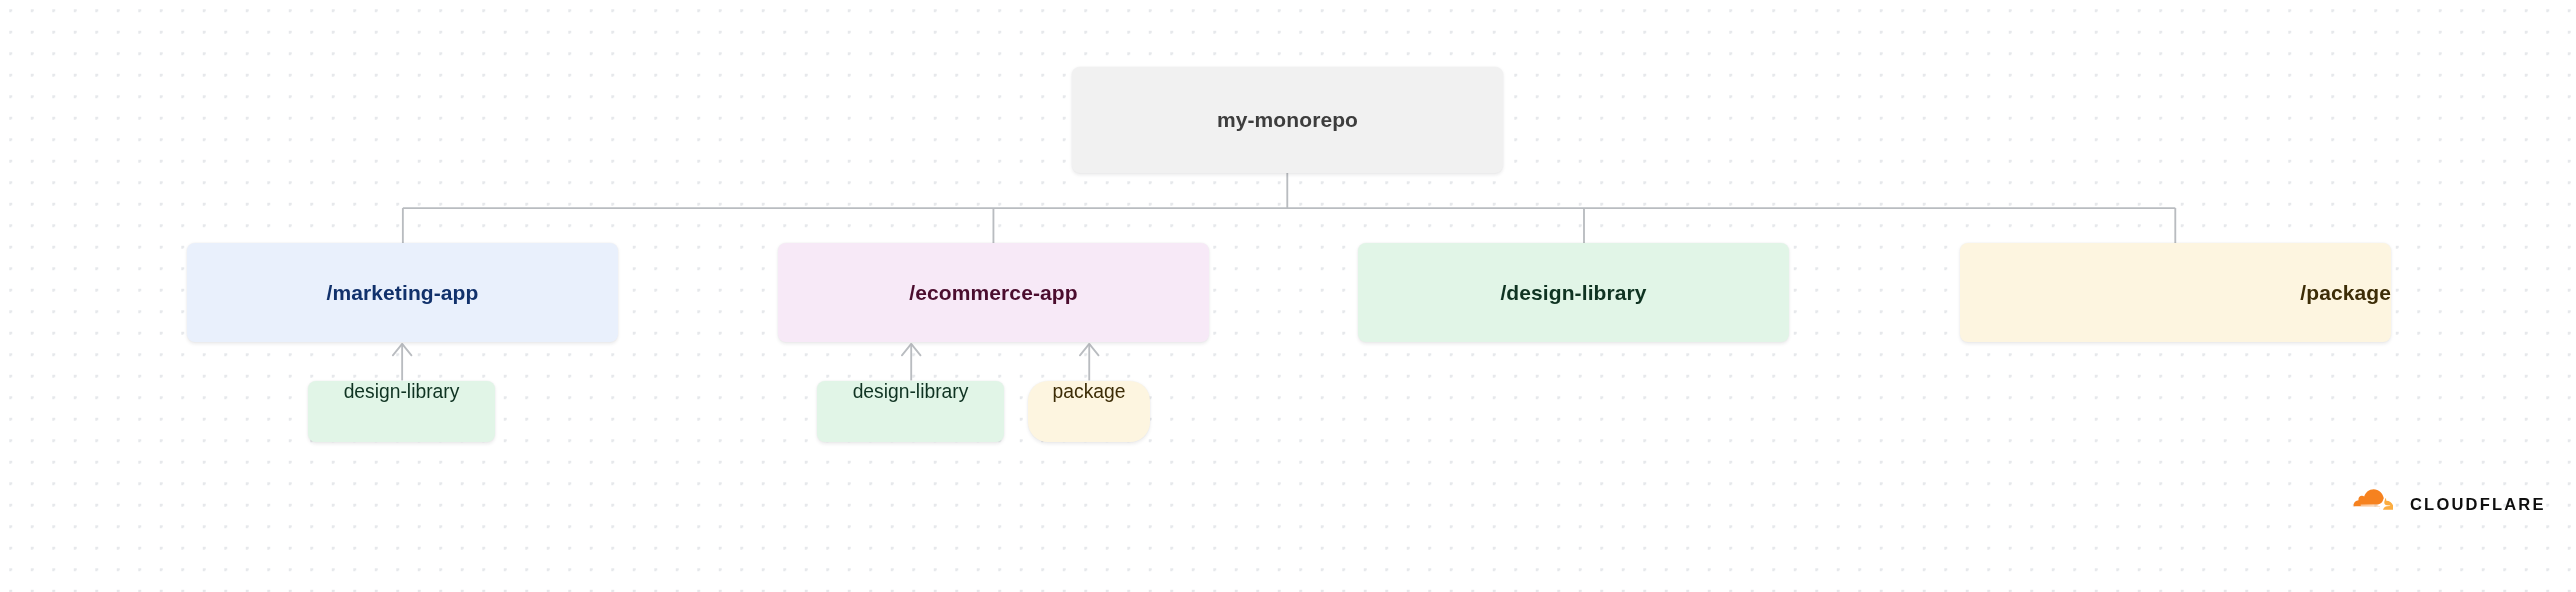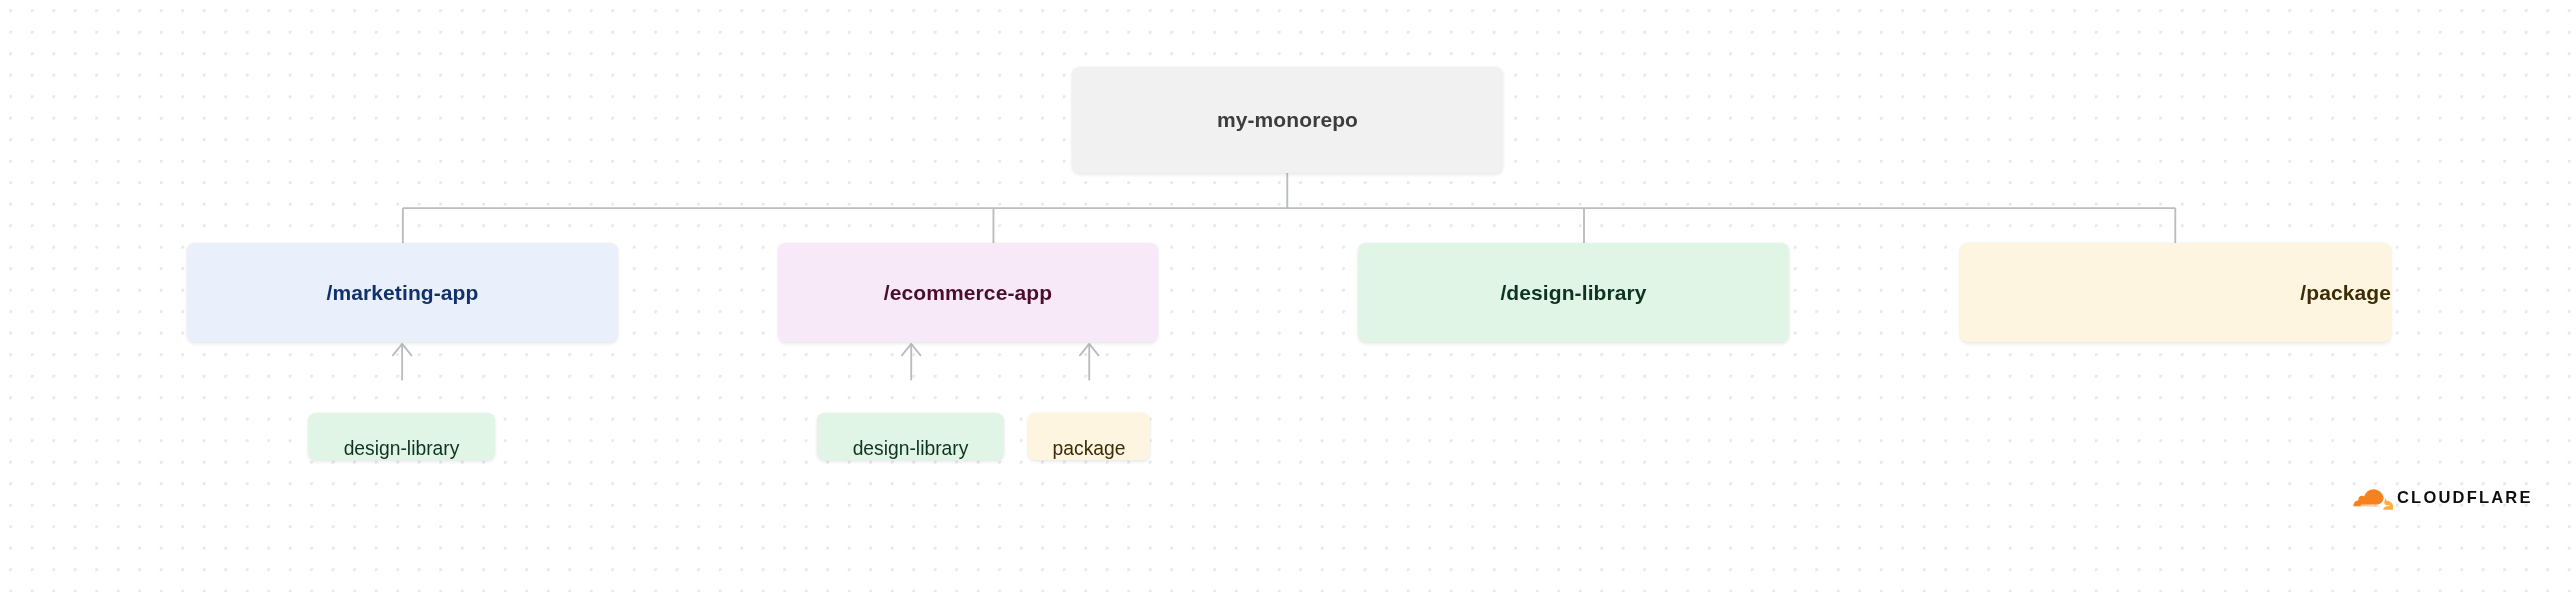--- a/index.html
+++ b/index.html
@@ -78,21 +78,21 @@
 
   .node--marketing {
     left: 187px;  top: 243px;
     width: 431px;  height: 99px;
     background: #e9f0fc;
   }
   .node--marketing .node-label { color: #11316b; }
 
   .node--ecommerce {
     left: 778px;  top: 243px;
-    width: 380px;  height: 99px;
+    width: 431px;  height: 99px;
     background: #f7e9f7;
   }
   .node--ecommerce .node-label { color: #4b0d2e; }
 
   .node--designlib {
     left: 1358px;  top: 243px;
     width: 431px;  height: 99px;
     background: #e1f5e7;
   }
   .node--designlib .node-label { color: #0f3322; }
@@ -103,50 +103,49 @@
     background: #fdf5e0;
     justify-content: flex-end;
   }
   .node--package .node-label { color: #3d2d07; }
 
   
   .chip {
     position: absolute;
     box-sizing: border-box;
     display: flex;
-    align-items: flex-end;
+    align-items: flex-start;
     justify-content: center;
-    height: 47px;
+    height: 61px;
     border-radius: 7.9px;
     box-shadow: 0 1.4px 3.6px rgba(20,24,31,0.085),
                 0 0 0 0.7px rgba(20,24,31,0.018);
-    margin-top: 32px;
   }
   .chip-label {
     font-weight: 400;
     font-size: 19.3px;
     white-space: nowrap;
   }
   .chip--green { background: #e1f5e7; }
   .chip--green .chip-label { color: #0f3322; }
-  .chip--cream { background: #fdf5e0; }
+  .chip--cream { background: #fdf5e0; border-radius: 20px; }
   .chip--cream .chip-label { color: #3d2d07; }
 
   .chip--m-design  { left: 308px;  top: 381px; width: 187px; }
   .chip--e-design  { left: 817px; top: 381px; width: 187px; }
   .chip--e-package { left: 1028px; top: 381px; width: 122px; }
 
   
   #cloudflare-logo {
     position: absolute;
     left: 2349px;
     top: 489px;
     display: flex;
-    align-items: flex-start;
-    gap: 4px;
+    align-items: flex-end;
+    gap: 17px;
   }
   #cloudflare-logo .cf-mark { display: block; }
   #cloudflare-logo .cf-wordmark {
     font-size: 16.5px;
     font-weight: 700;
     letter-spacing: 2.2px;
     color: #0f0f0f;
     line-height: 1;
   }
 </style>

